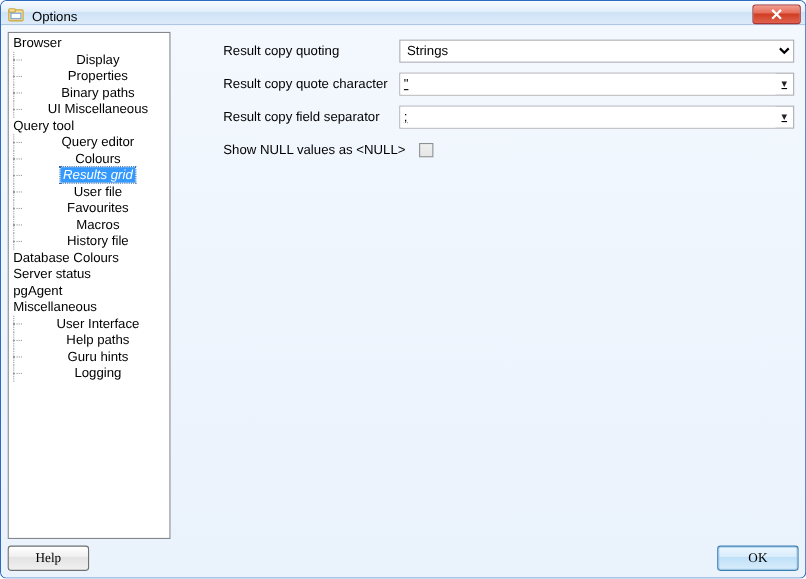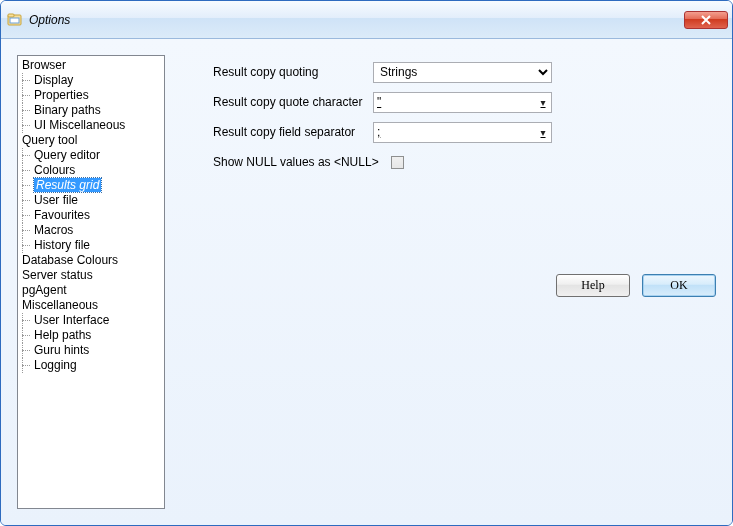--- a/index.html
+++ b/index.html
@@ -7,62 +7,61 @@
   body { background: #fff; }
   .window {
     width: 733px; height: 526px;
     border: 1px solid #2e6bbf;
     border-radius: 6px;
     overflow: hidden;
     background: #fff;
     display: flex; flex-direction: column;
   }
   .titlebar {
-    height: 38px;
+    height: 22px;
     background: linear-gradient(to bottom, #f7fbff 0%, #e3eefb 45%, #cfe3f7 46%, #dcebf9 100%);
     border-bottom: 1px solid #9bb9dd;
-    display: flex; align-items: center;
+    display: flex; align-items: flex-end;
     padding: 0 4px 0 6px;
-    font-style: italic;
   }
   .titlebar .app-icon {
     width: 16px; height: 16px; margin-right: 6px;
   }
   .titlebar .title {
     flex: 1; color: #000; font-size: 12px;
   }
   .close-btn {
     width: 44px; height: 18px;
     border: 1px solid #a33;
     border-radius: 3px;
     background: linear-gradient(to bottom, #f39e8f 0%, #e46a56 45%, #cf3b21 46%, #e0624e 100%);
     display: flex; align-items: center; justify-content: center;
     color: #fff; font-weight: bold; font-size: 11px;
     cursor: default;
   }
   .close-btn svg { display:block; }
   .body {
     flex: 1;
     background: linear-gradient(to bottom, #f3f8fe 0%, #eaf2fc 100%);
-    display: flex; flex-direction: row;
-    padding: 16px;
+    display: flex; flex-direction: column;
+    padding: 6px;
   }
   .content-row {
     flex: 1; display: flex; gap: 10px; min-height: 0;
   }
   .tree {
     width: 148px;
     background: #fff;
     border: 1px solid #828790;
     overflow: auto;
     padding: 2px 0;
     line-height: 15px;
   }
   .tree .group { padding-left: 4px; color: #000; white-space: nowrap; }
-  .tree .leaf { padding-left: 16px; position: relative; color: #000; white-space: nowrap; cursor: default; }
+  .tree .leaf { padding-left: 16px; position: relative; color: #000; white-space: nowrap; cursor: default; text-align: center; }
   .tree .leaf::before {
     content: ""; position: absolute; left: 4px; top: 0; bottom: 0;
     border-left: 1px dotted #999;
   }
   .tree .leaf::after {
     content: ""; position: absolute; left: 4px; top: 7px; width: 8px;
     border-top: 1px dotted #999;
   }
   .tree .leaf.selected span {
     background: #3399ff; color: #fff;

